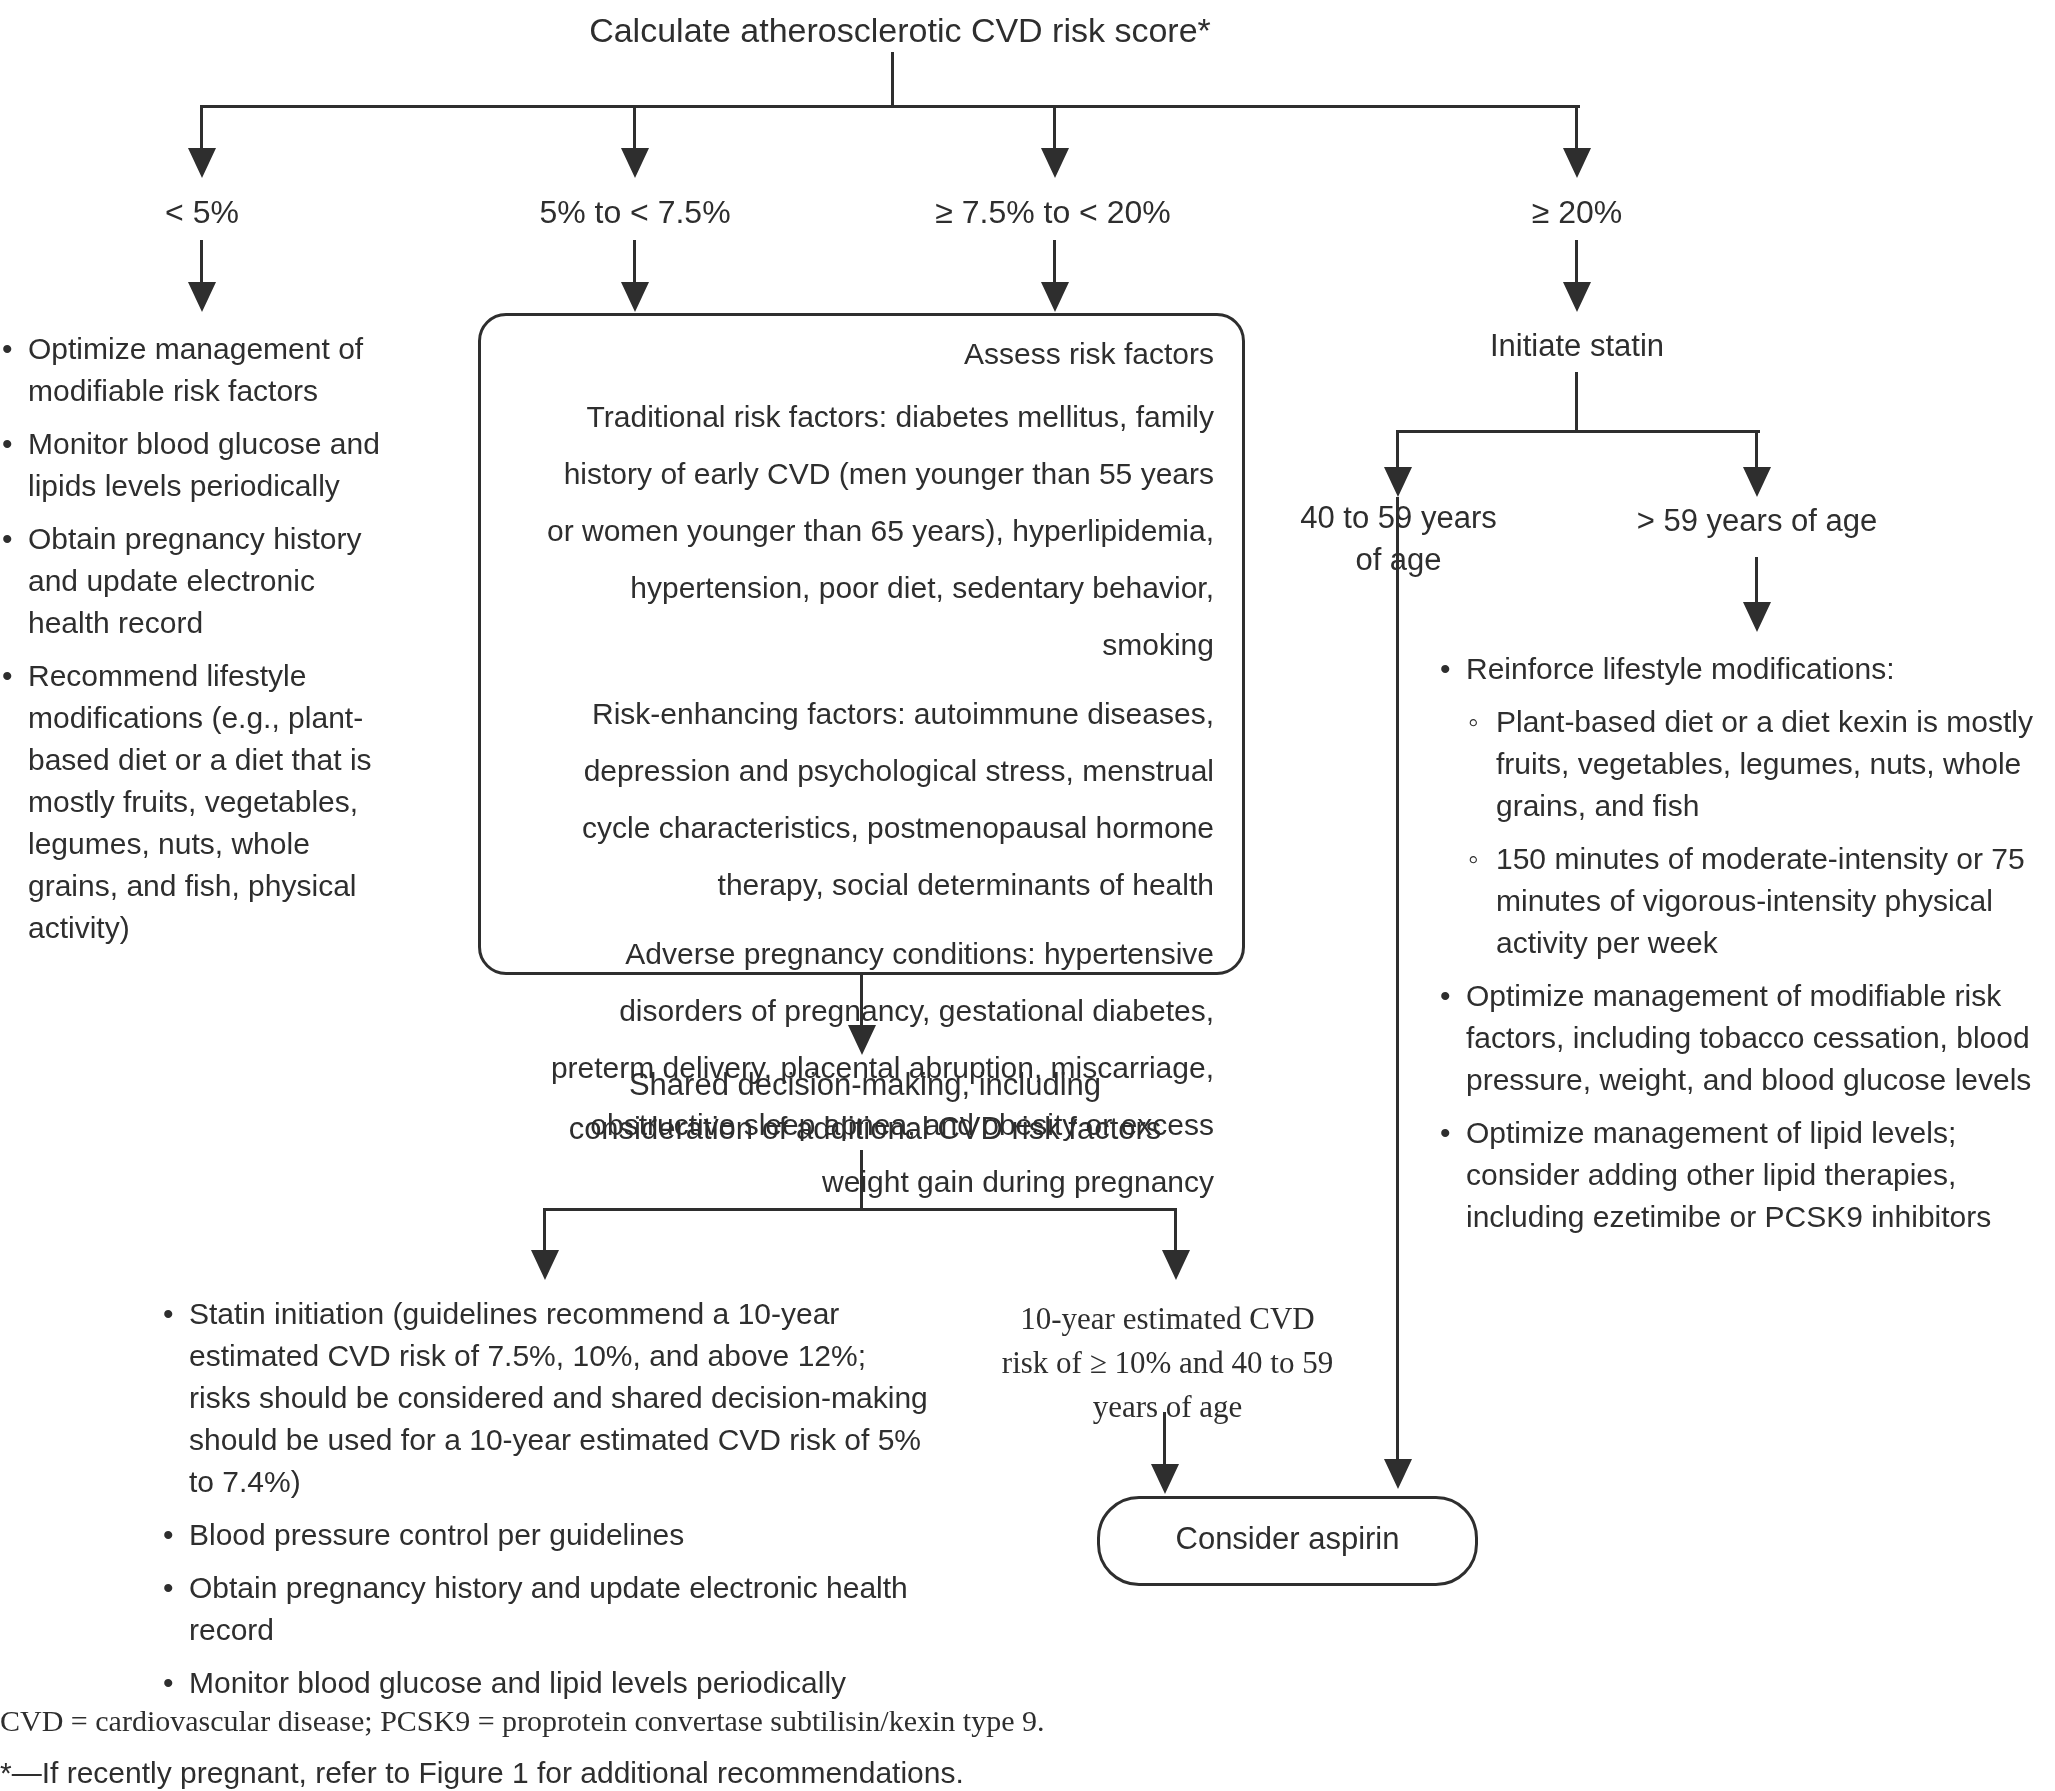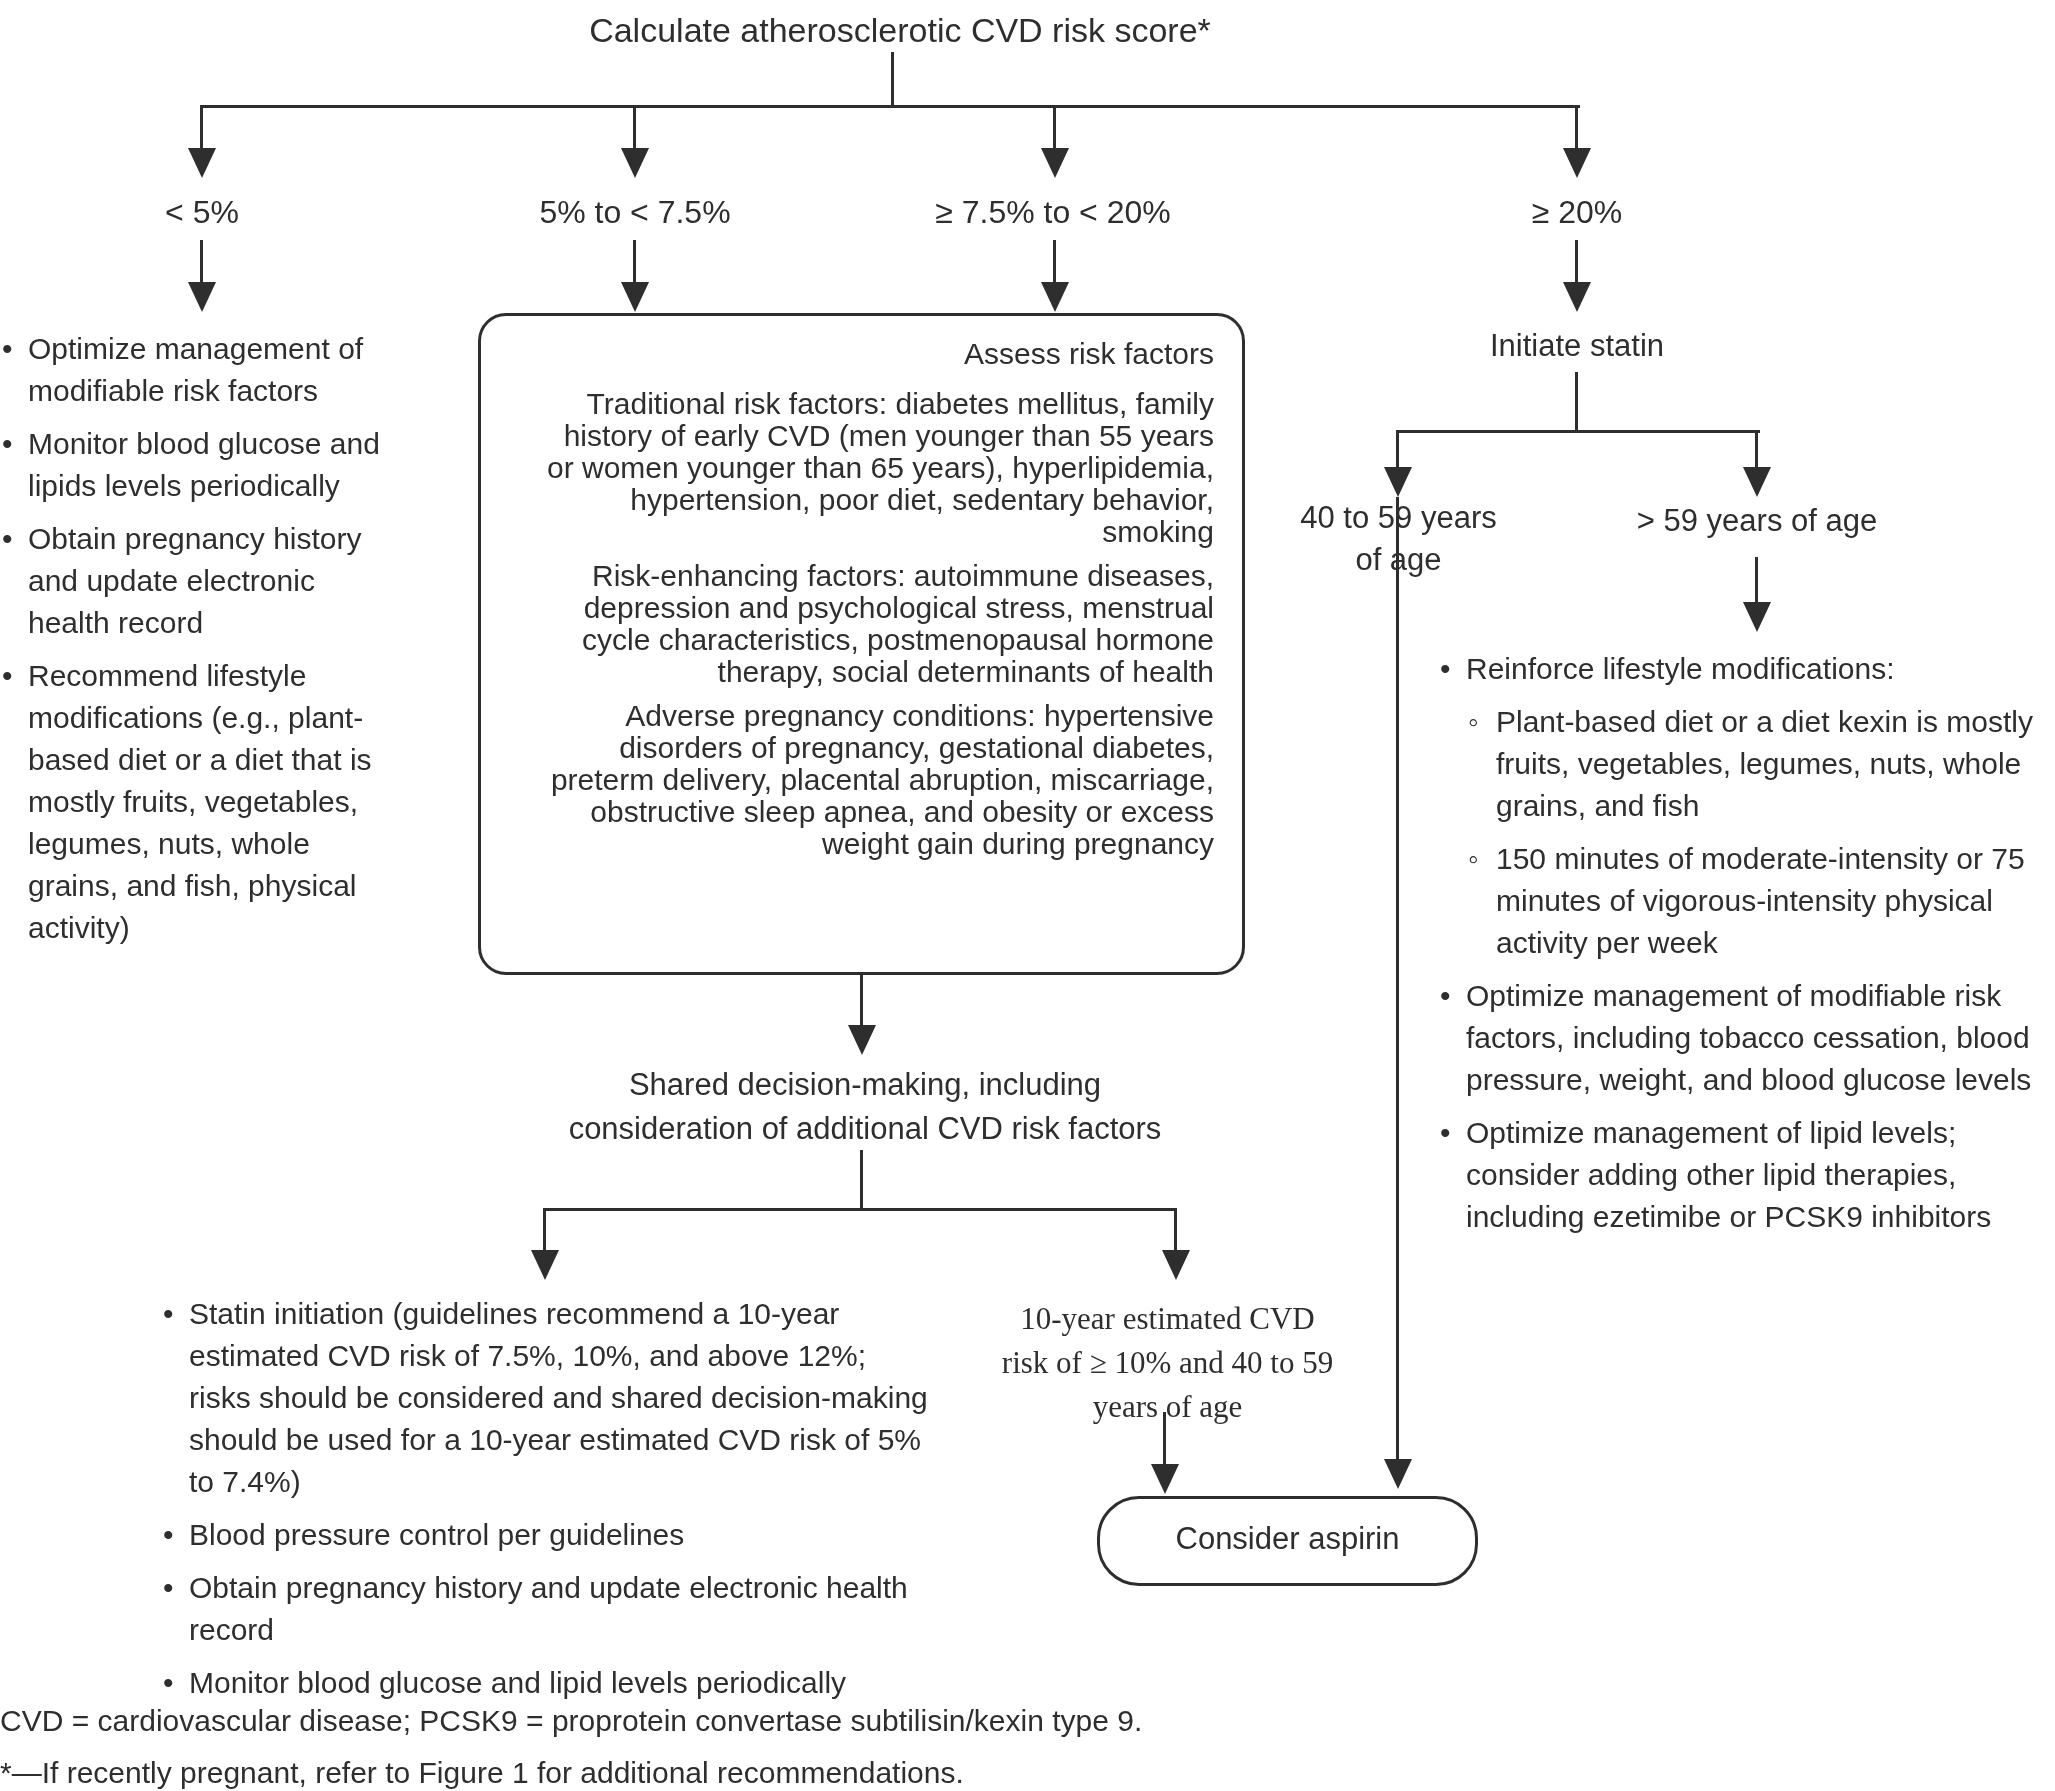--- a/index.html
+++ b/index.html
@@ -10,21 +10,21 @@
   .center{text-align:center;}
   
   .vline{position:absolute;width:3px;background:#2e2e2e;}
   .hline{position:absolute;height:3px;background:#2e2e2e;}
   .ah{position:absolute;width:0;height:0;
       border-left:14px solid transparent;border-right:14px solid transparent;
       border-top:30px solid #2e2e2e;}
   
   .rbox{position:absolute;border:3px solid #2e2e2e;border-radius:28px;background:#ffffff;}
   #assess-box{left:478px;top:313px;width:767px;height:662px;padding:16px 28px 0 28px;box-sizing:border-box;text-align:right;}
-  #assess-box .para{margin:12px 0 0 30px;line-height:32px;font-size:30px;}
+  #assess-box .para{margin:12px 0 0 30px;line-height:57px;font-size:30px;}
   #assess-box .bh{line-height:44px;}
   #aspirin-box{left:1097px;top:1496px;width:375px;height:84px;border-radius:42px;}
   #aspirin-box .lbl{width:100%;text-align:center;line-height:80px;font-size:31px;}
   
   .branch-label{font-size:32px;line-height:40px;}
   #title{left:450px;top:8px;width:900px;font-size:34px;line-height:44px;}
   
   .list .li{display:flex;margin-bottom:11px;}
   .list .bullet{flex:0 0 26px;}
   .list .li.sub{margin-left:28px;}
@@ -167,14 +167,14 @@
   </div>
 
 <div class="abs center textblock" style="left:995px;top:1297px;width:345px;font-size:31px;line-height:44px;font-family:Liberation Serif, serif;">10-year estimated CVD risk of ≥ 10% and 40 to 59 years of age</div>
 <div class="vline linez" style="left:1163px;top:1412px;height:52px;"></div>
 <div class="ah linez" style="left:1151px;top:1464px;"></div>
 
 <div id="aspirin-box" class="rbox textblock">
   <div class="lbl">Consider aspirin</div>
 </div>
 
-<div class="abs foot textblock" style="top:1700px;">CVD = cardiovascular disease; PCSK9 = proprotein convertase subtilisin/kexin type 9.</div>
+<div class="abs foot textblock" style="top:1700px;font-family:Liberation Serif, serif;">CVD = cardiovascular disease; PCSK9 = proprotein convertase subtilisin/kexin type 9.</div>
 <div class="abs foot textblock" style="top:1752px;">*—If recently pregnant, refer to Figure 1 for additional recommendations.</div>
 
 </body></html>

